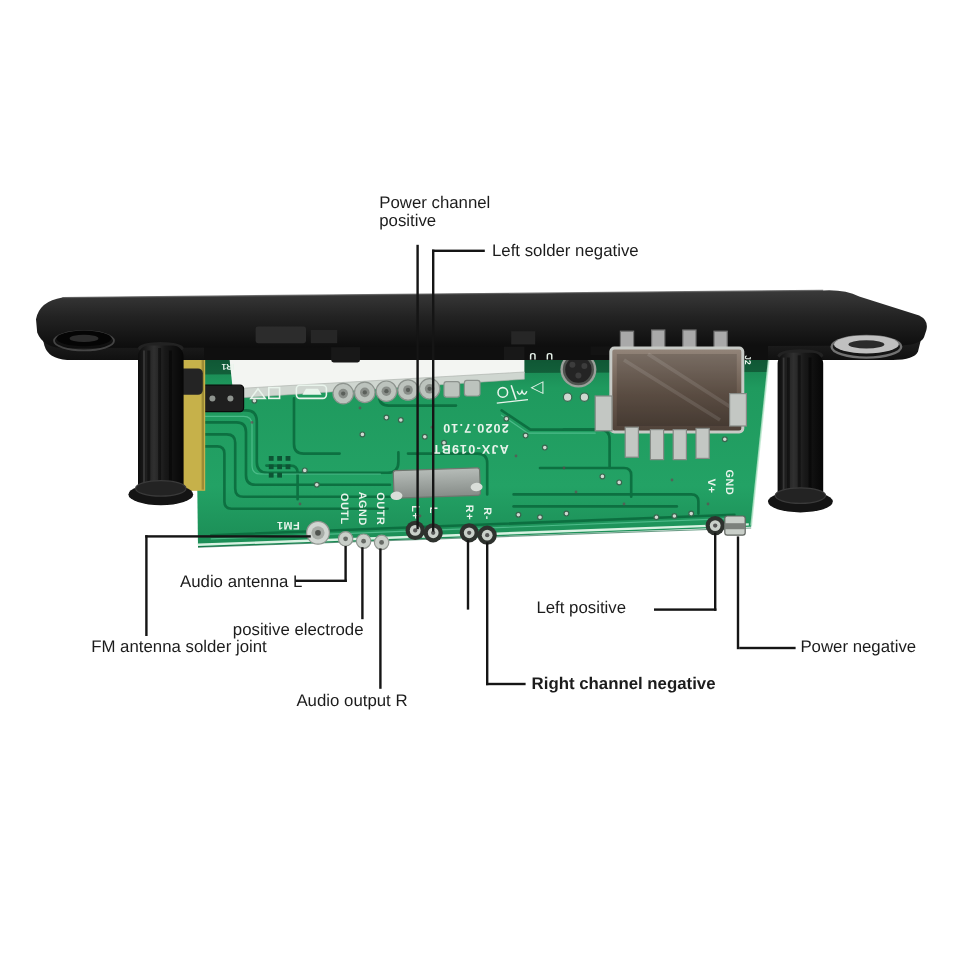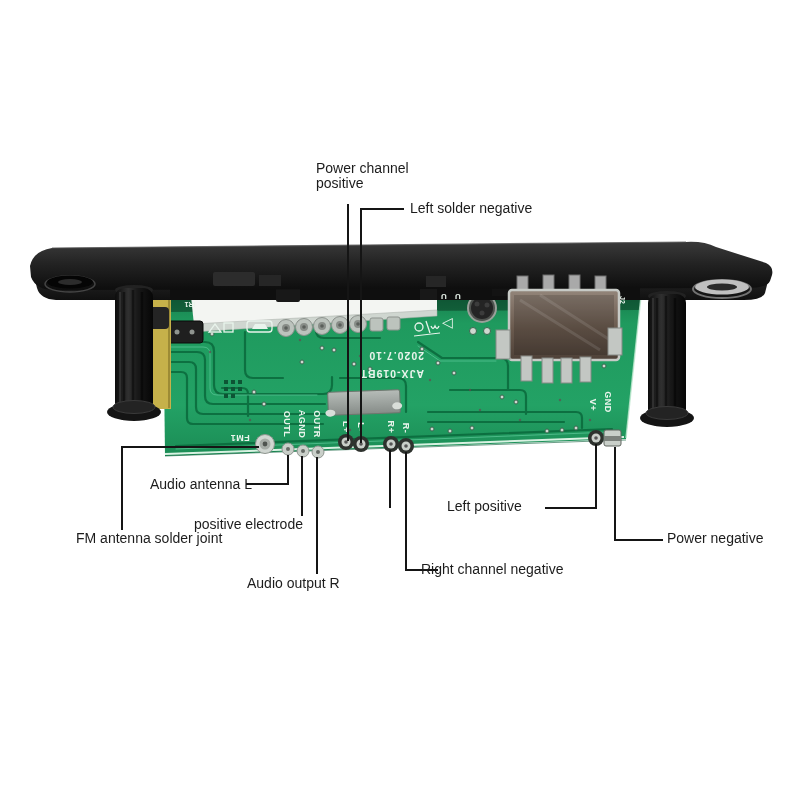--- a/index.html
+++ b/index.html
@@ -372,17 +372,17 @@
   <div class="cl v" style="left:595px;top:444px;height:65px;"></div>
   <div class="cl h" style="left:616px;top:539px;width:47px;"></div>
   <div class="cl v" style="left:614px;top:447px;height:94px;"></div>
 
   <div class="lbl wrap" style="left:316px;top:161px;">Power channel positive</div>
   <div class="lbl" style="left:410px;top:201px;">Left solder negative</div>
   <div class="lbl" style="left:150px;top:477px;">Audio antenna L</div>
   <div class="lbl" style="left:28px;top:531px;margin-left:48px;">FM antenna solder joint</div>
   <div class="lbl" style="left:194px;top:517px;">positive electrode</div>
   <div class="lbl" style="left:247px;top:576px;">Audio output R</div>
-  <div class="lbl" style="left:421px;top:562px;">Right channel negative</div>
+  <div class="lbl" style="left:443px;top:562px;font-weight:bold;">Right channel negative</div>
   <div class="lbl" style="left:447px;top:499px;">Left positive</div>
   <div class="lbl" style="left:667px;top:531px;">Power negative</div>
 
 </div>
 
 </body></html>

